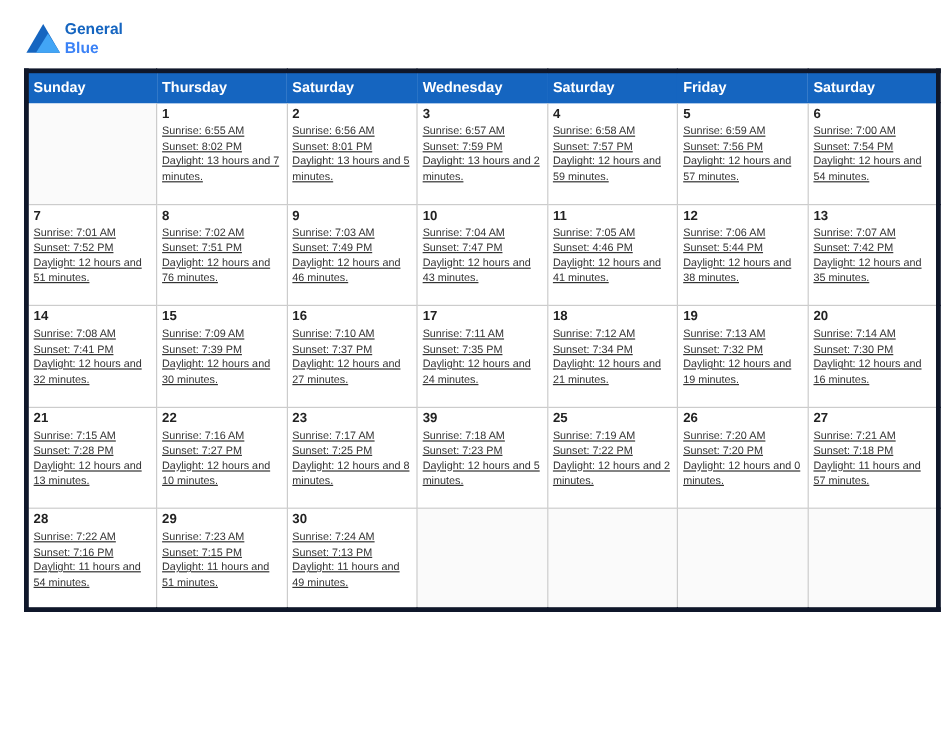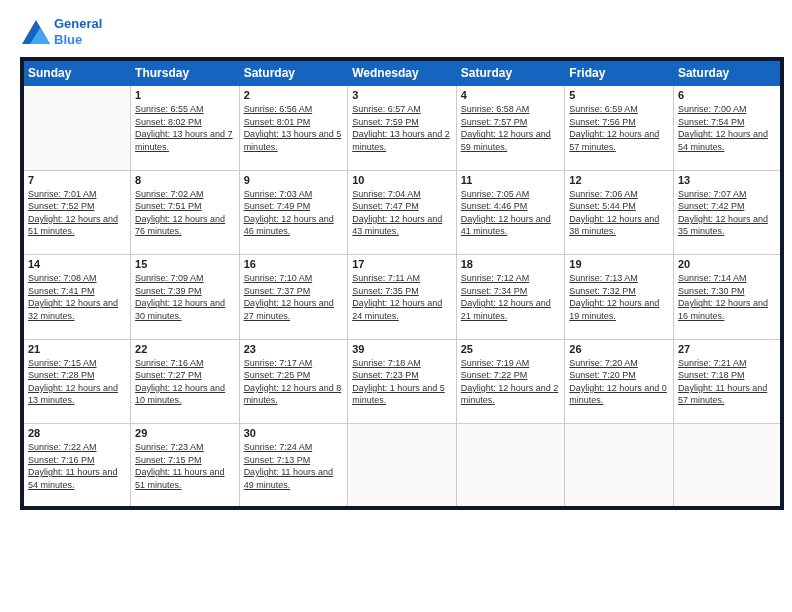--- a/index.html
+++ b/index.html
@@ -213,21 +213,21 @@
           <td>
             <span class="day-num">22</span>
             <div class="day-info"><span>Sunrise: 7:16 AM</span><br><span>Sunset: 7:27 PM</span><br><span>Daylight: 12 hours and 10 minutes.</span></div>
           </td>
           <td>
             <span class="day-num">23</span>
             <div class="day-info"><span>Sunrise: 7:17 AM</span><br><span>Sunset: 7:25 PM</span><br><span>Daylight: 12 hours and 8 minutes.</span></div>
           </td>
           <td>
             <span class="day-num">39</span>
-            <div class="day-info"><span>Sunrise: 7:18 AM</span><br><span>Sunset: 7:23 PM</span><br><span>Daylight: 1 hours and 5 minutes.</span></div>
+            <div class="day-info"><span>Sunrise: 7:18 AM</span><br><span>Sunset: 7:23 PM</span><br><span>Daylight: 12 hours and 5 minutes.</span></div>
           </td>
           <td>
             <span class="day-num">25</span>
             <div class="day-info"><span>Sunrise: 7:19 AM</span><br><span>Sunset: 7:22 PM</span><br><span>Daylight: 12 hours and 2 minutes.</span></div>
           </td>
           <td>
             <span class="day-num">26</span>
             <div class="day-info"><span>Sunrise: 7:20 AM</span><br><span>Sunset: 7:20 PM</span><br><span>Daylight: 12 hours and 0 minutes.</span></div>
           </td>
           <td>

